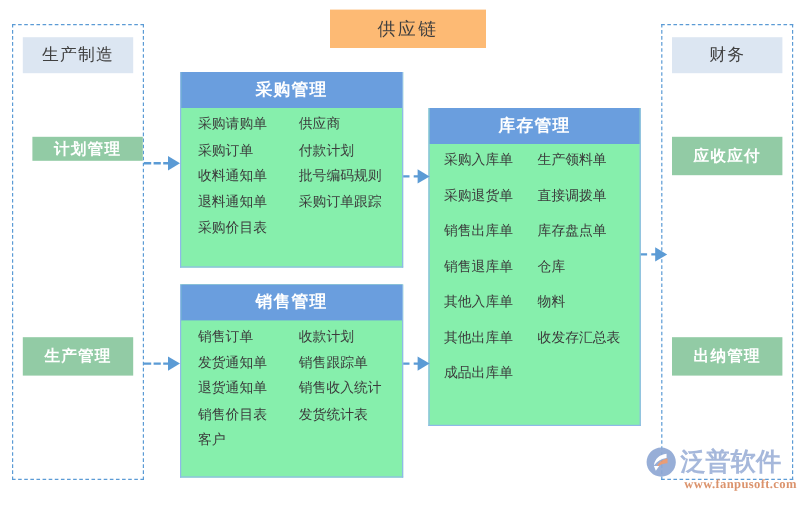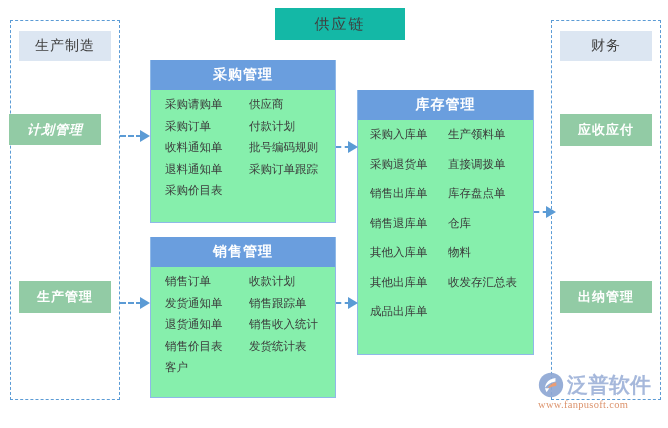--- a/index.html
+++ b/index.html
@@ -36,30 +36,30 @@
     color:#404040;
     font-size:14px;
   }
   .chip-green{
     background:#92CBA5;
     color:#ffffff;
     font-size:13px;
     font-weight:bold;
   }
   #chip-manufacturing{left:19px;top:31px;width:92px;height:30px;}
-  #chip-plan{left:9px;top:114px;width:92px;height:31px;font-style:italic;}
+  #chip-plan{left:27px;top:114px;width:92px;height:20px;}
   #chip-production{left:19px;top:281px;width:92px;height:32px;}
 
   #chip-finance{left:560px;top:31px;width:92px;height:30px;}
   #chip-ar-ap{left:560px;top:114px;width:92px;height:32px;}
   #chip-cashier{left:560px;top:281px;width:92px;height:32px;}
 
   #title-supplychain{
     left:275px;top:8px;width:130px;height:32px;
-    background:#14b8a6;color:#3f3f3f;
+    background:#fdba74;color:#3f3f3f;
     font-size:15px;letter-spacing:2px;
   }
 
   
   .card{
     position:absolute;
     box-sizing:border-box;
     background:#86efac;
     border:1px solid #8FB9E8;
     border-top:none;
@@ -141,23 +141,24 @@
   }
   #brand-row{display:flex;align-items:center;gap:3px;}
   #brand-mark{width:26px;height:26px;flex:0 0 auto;}
   #brand-name{
     font-size:21px;font-weight:bold;color:#9FB3D9;
     letter-spacing:0px;line-height:1;
     font-family:"DejaVu Sans","Liberation Sans",sans-serif;
   }
   #brand-url{
     margin-top:1px;
-    font-size:10.5px;color:#D98A60;font-weight:normal;
+    font-size:10.5px;color:#D98A60;font-weight:bold;
     letter-spacing:.3px;
     font-family:"Liberation Serif","DejaVu Serif",serif;
+    text-align:right;
   }
 </style>
 </head>
 <body>
 
 <div id="canvas">
 
   <div class="chip chip-blue" id="title-supplychain">供应链</div>
 
   <div class="group-frame" id="group-left"></div>

